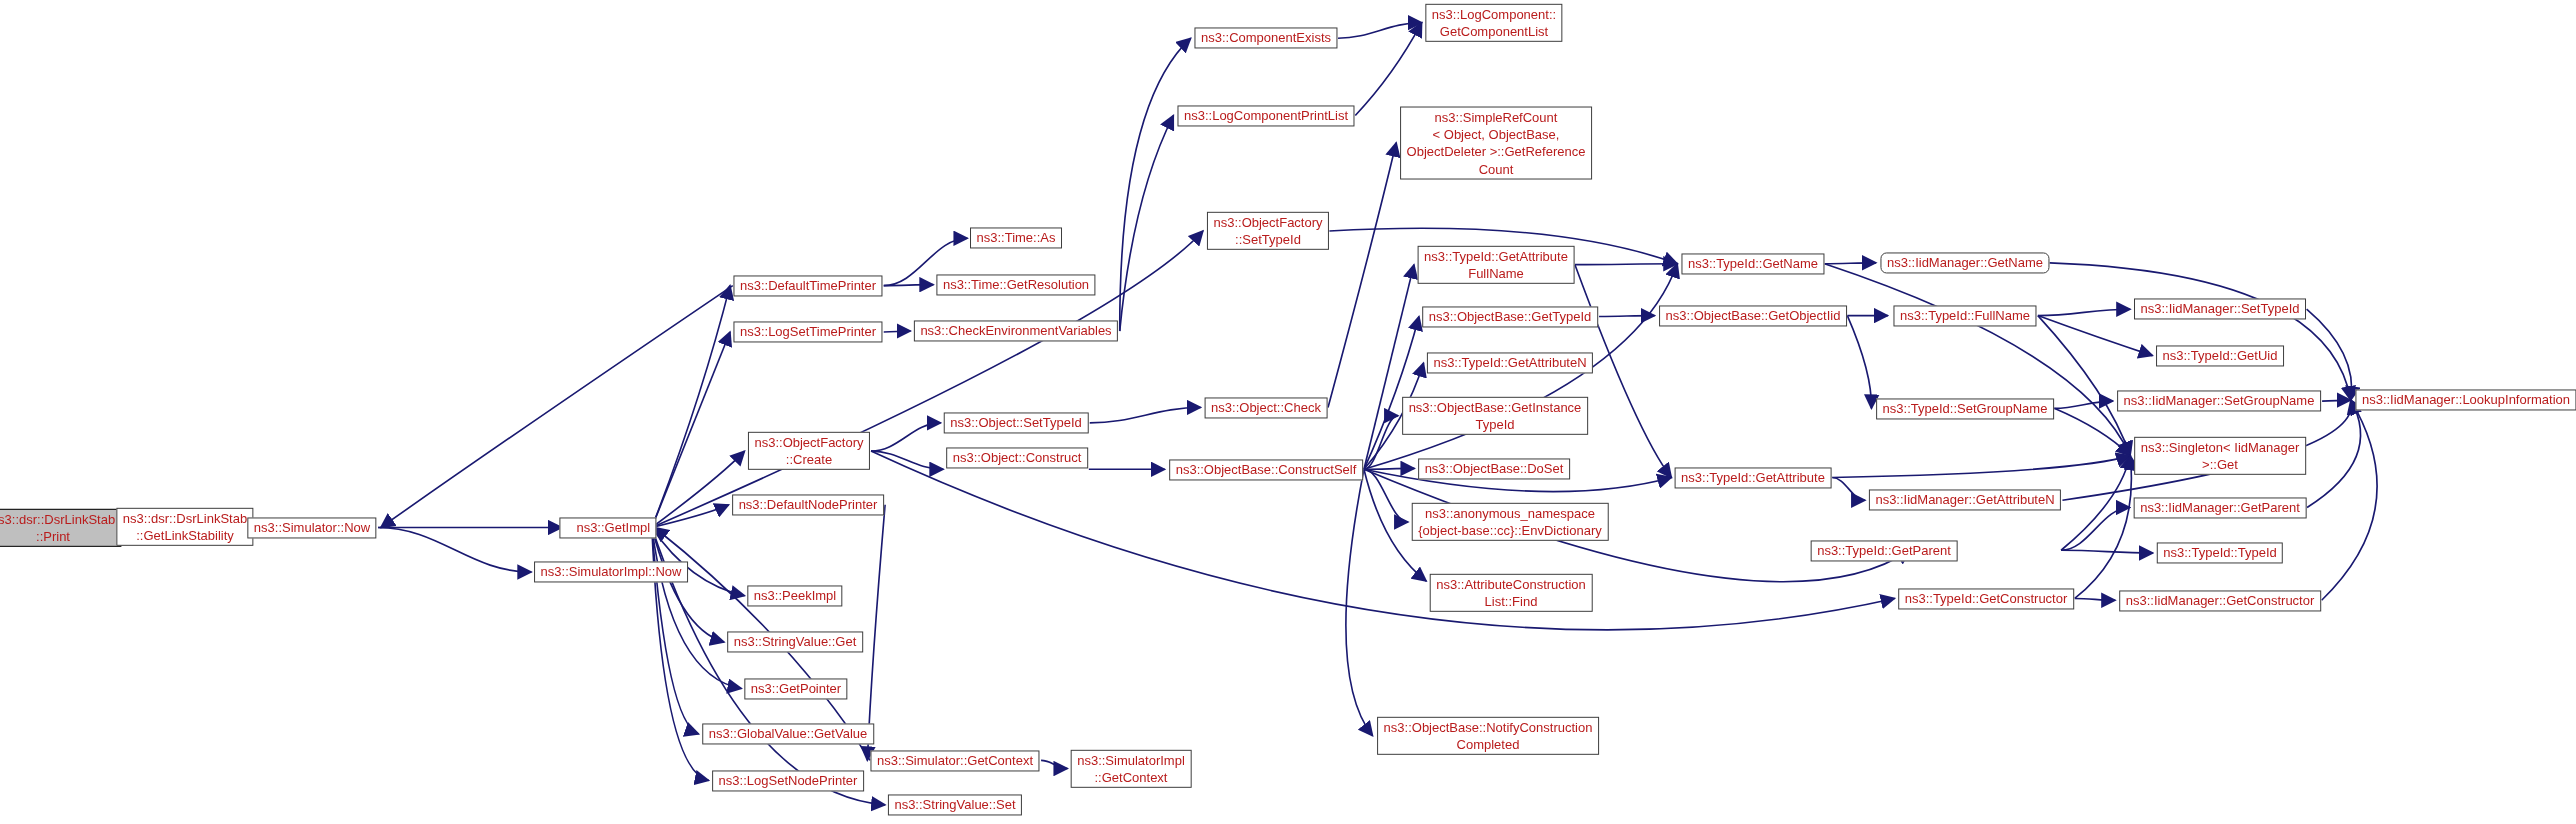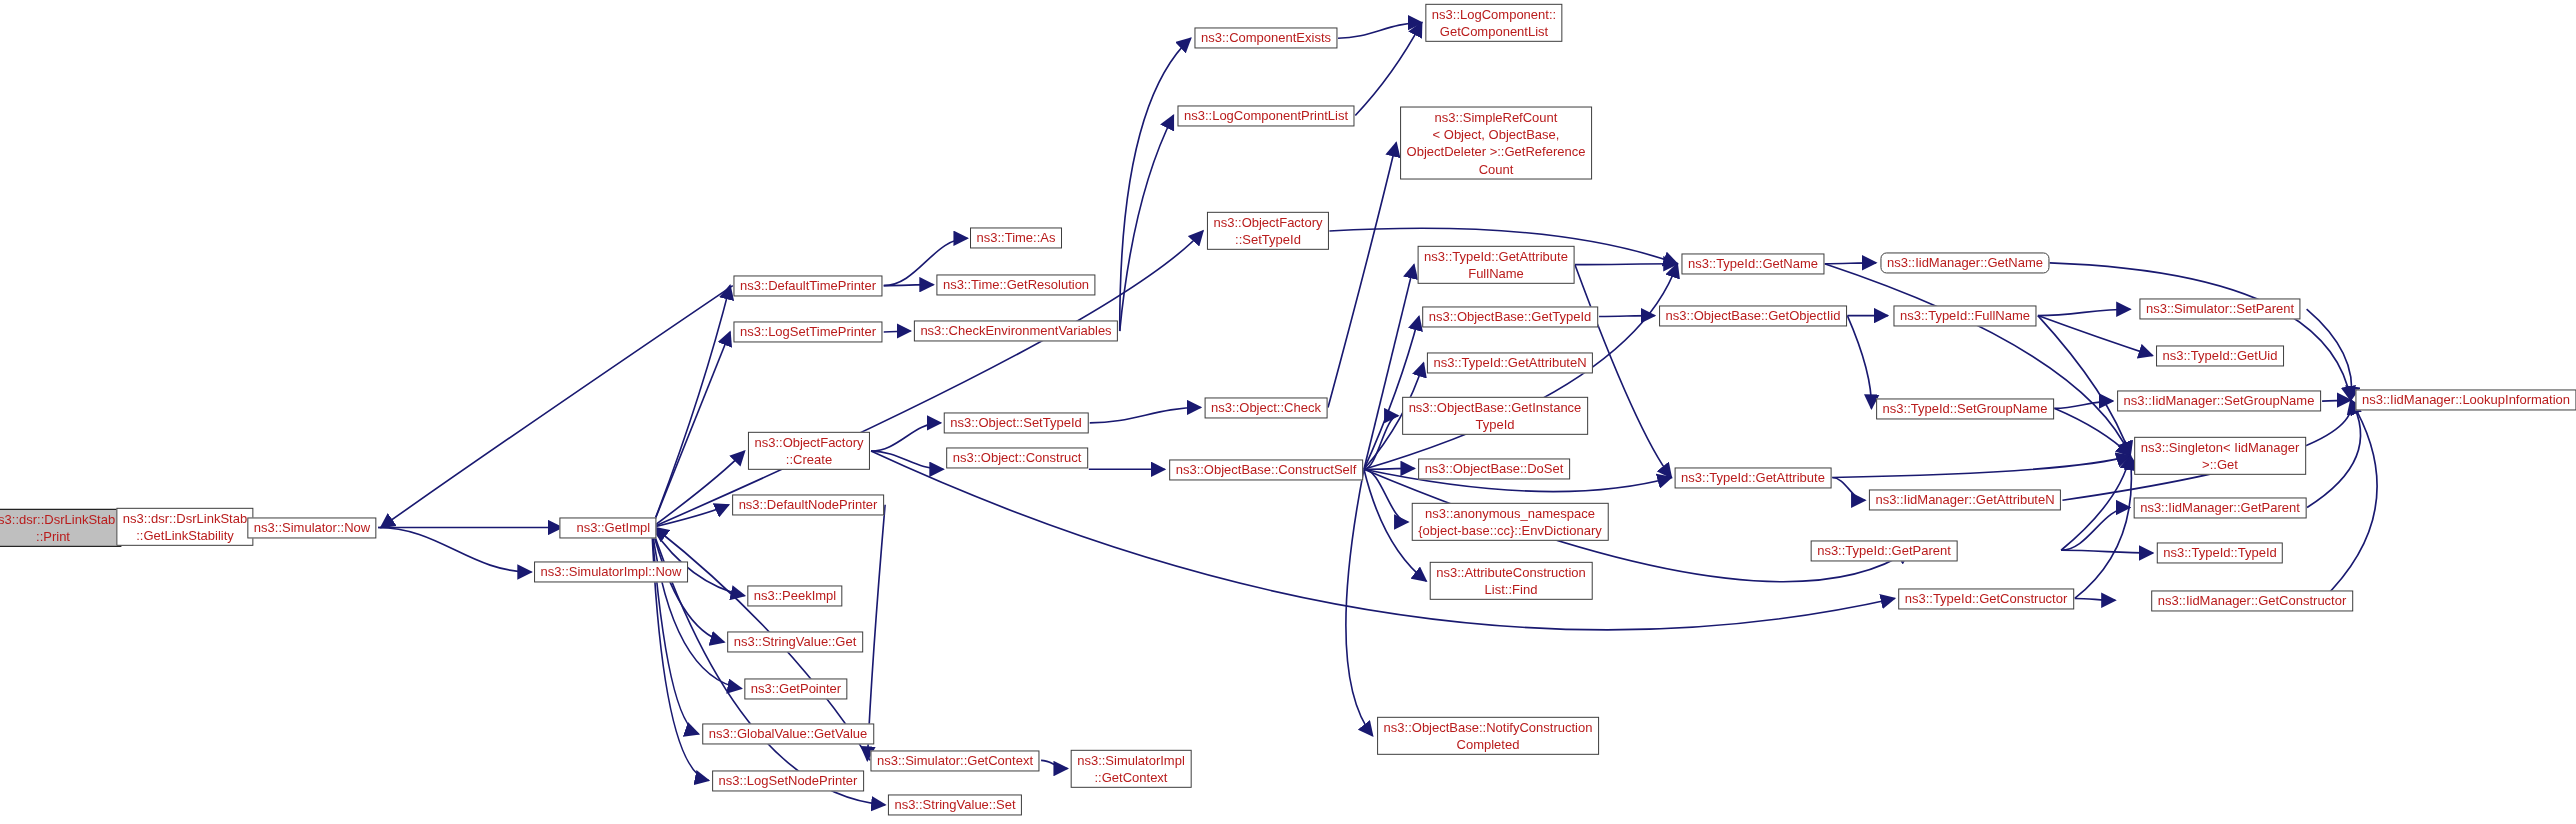--- a/index.html
+++ b/index.html
@@ -160,37 +160,37 @@
 Count</div>
       <div class="node" title="ns3::TypeId::GetAttributeFullName" style="left: 1496px; top: 265px;">ns3::TypeId::GetAttribute
 FullName</div>
       <div class="node" title="ns3::ObjectBase::GetTypeId" style="left: 1510px; top: 317px;">ns3::ObjectBase::GetTypeId</div>
       <div class="node" title="ns3::TypeId::GetAttributeN" style="left: 1510px; top: 363px;">ns3::TypeId::GetAttributeN</div>
       <div class="node" title="ns3::ObjectBase::GetInstanceTypeId" style="left: 1495px; top: 416px;">ns3::ObjectBase::GetInstance
 TypeId</div>
       <div class="node" title="ns3::ObjectBase::DoSet" style="left: 1494px; top: 469px;">ns3::ObjectBase::DoSet</div>
       <div class="node" title="ns3::anonymous_namespace{object-base::cc}::EnvDictionary" style="left: 1510px; top: 522px;">ns3::anonymous_namespace
 {object-base::cc}::EnvDictionary</div>
-      <div class="node" title="ns3::AttributeConstructionList::Find" style="left: 1511px; top: 581px;">ns3::AttributeConstruction
+      <div class="node" title="ns3::AttributeConstructionList::Find" style="left: 1511px; top: 593px;">ns3::AttributeConstruction
 List::Find</div>
       <div class="node" title="ns3::ObjectBase::NotifyConstructionCompleted" style="left: 1488px; top: 736px;">ns3::ObjectBase::NotifyConstruction
 Completed</div>
       <div class="node" title="ns3::TypeId::GetName" style="left: 1753px; top: 264px;">ns3::TypeId::GetName</div>
       <div class="node" title="ns3::ObjectBase::GetObjectIid" style="left: 1753px; top: 316px;">ns3::ObjectBase::GetObjectIid</div>
       <div class="node" title="ns3::TypeId::GetAttribute" style="left: 1753px; top: 478px;">ns3::TypeId::GetAttribute</div>
       <div class="node" title="ns3::IidManager::GetName" style="left: 1965px; top: 263px; border-radius: 6px;">ns3::IidManager::GetName</div>
       <div class="node" title="ns3::TypeId::SetParent" style="left: 1965px; top: 316px;">ns3::TypeId::FullName</div>
       <div class="node" title="ns3::TypeId::SetGroupName" style="left: 1965px; top: 409px;">ns3::TypeId::SetGroupName</div>
       <div class="node" title="ns3::IidManager::GetAttributeN" style="left: 1965px; top: 500px;">ns3::IidManager::GetAttributeN</div>
       <div class="node" title="ns3::TypeId::GetParent" style="left: 1884px; top: 551px;">ns3::TypeId::GetParent</div>
       <div class="node" title="ns3::TypeId::GetConstructor" style="left: 1986px; top: 599px;">ns3::TypeId::GetConstructor</div>
-      <div class="node" title="ns3::IidManager::SetParent" style="left: 2220px; top: 309px;">ns3::Simulator::SetParent</div>
+      <div class="node" title="ns3::IidManager::SetParent" style="left: 2220px; top: 309px;">ns3::IidManager::SetTypeId</div>
       <div class="node" title="ns3::TypeId::GetUid" style="left: 2220px; top: 356px;">ns3::TypeId::GetUid</div>
       <div class="node" title="ns3::IidManager::SetGroupName" style="left: 2219px; top: 401px;">ns3::IidManager::SetGroupName</div>
       <div class="node" title="ns3::Singleton&lt; IidManager &gt;::Get" style="left: 2220px; top: 456px;">ns3::Singleton&lt; IidManager
 &gt;::Get</div>
       <div class="node" title="ns3::IidManager::GetParent" style="left: 2220px; top: 508px;">ns3::IidManager::GetParent</div>
       <div class="node" title="ns3::TypeId::TypeId" style="left: 2220px; top: 553px;">ns3::TypeId::TypeId</div>
-      <div class="node" title="ns3::IidManager::GetConstructor" style="left: 2220px; top: 601px; margin-left: 32px;">ns3::IidManager::GetConstructor</div>
+      <div class="node" title="ns3::IidManager::GetConstructor" style="left: 2220px; top: 601px;">ns3::IidManager::GetConstructor</div>
       <div class="node" title="ns3::IidManager::LookupInformation" style="left: 2466px; top: 400px;">ns3::IidManager::LookupInformation</div>
     </div>
 </div>
 
 
 </body></html>

